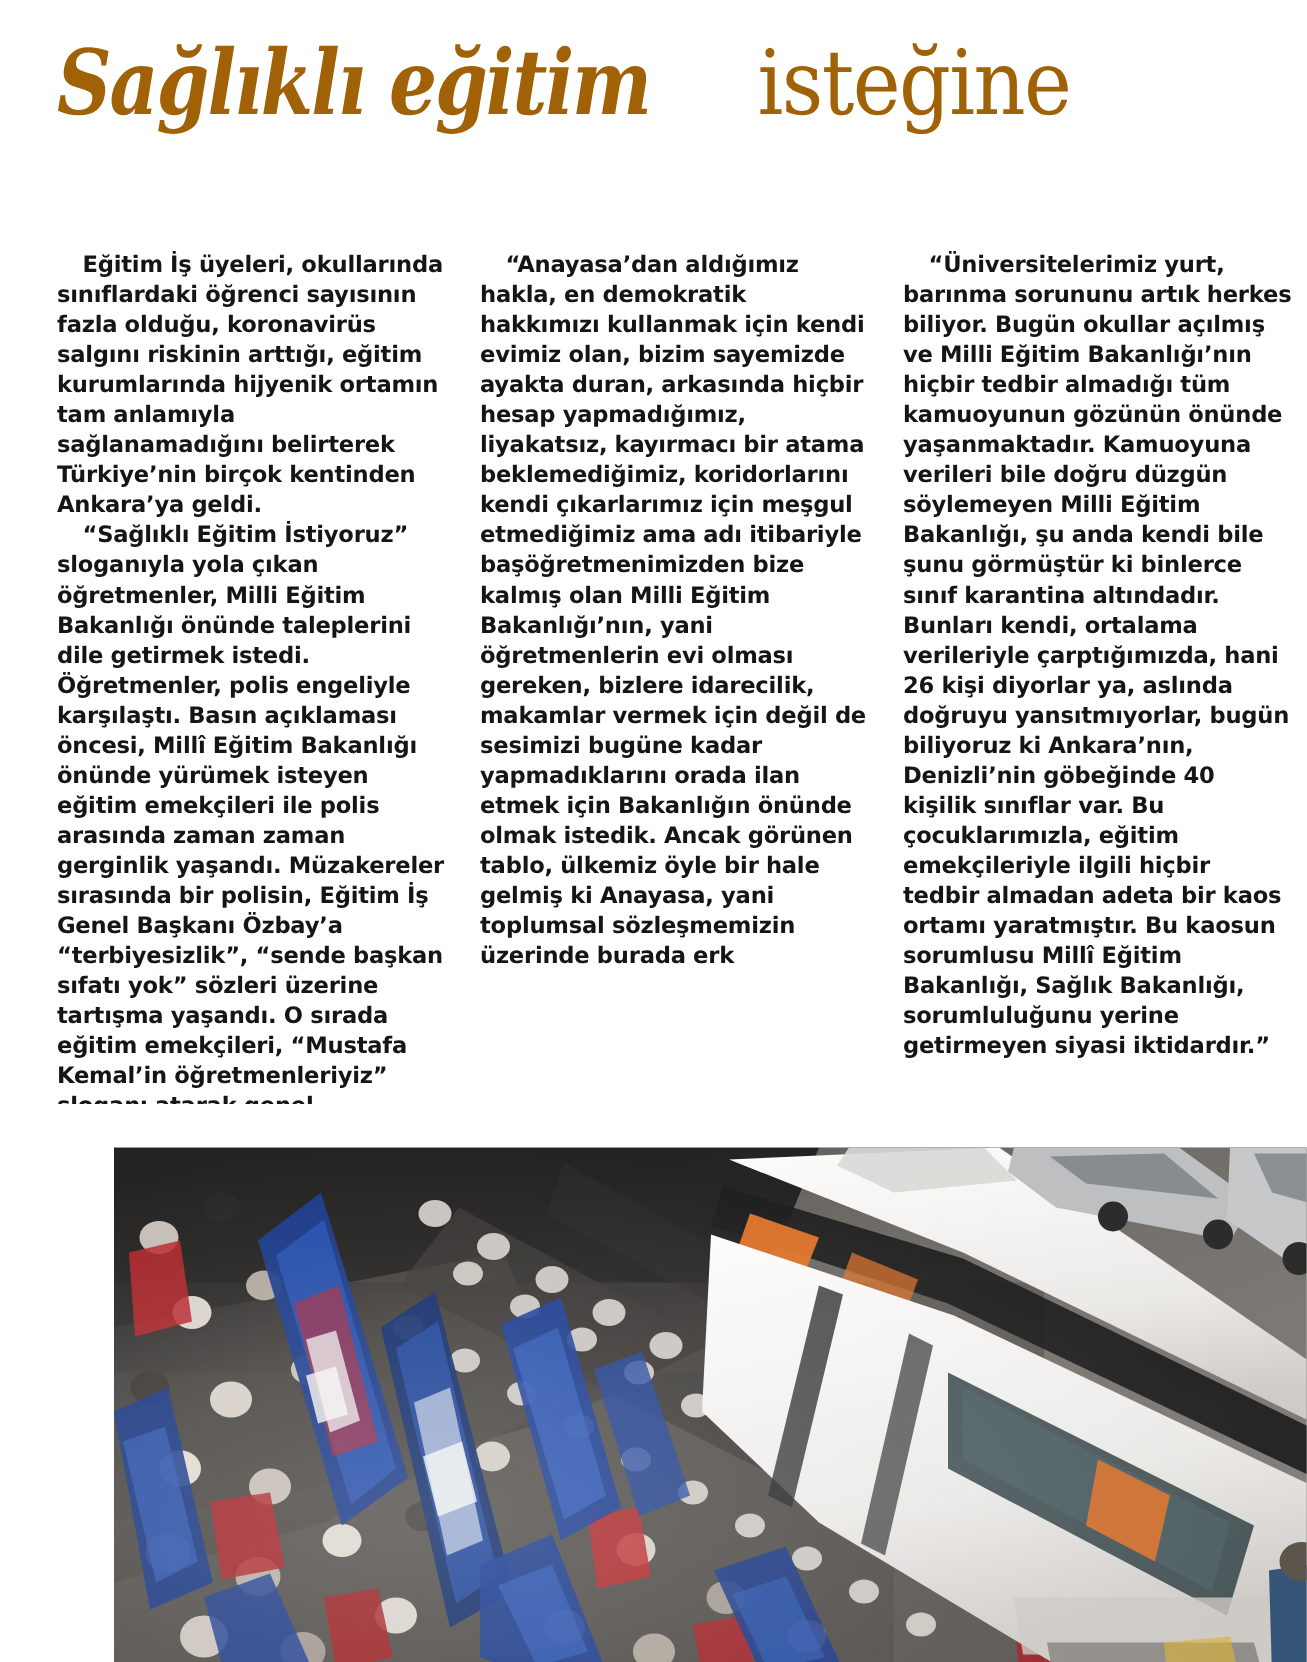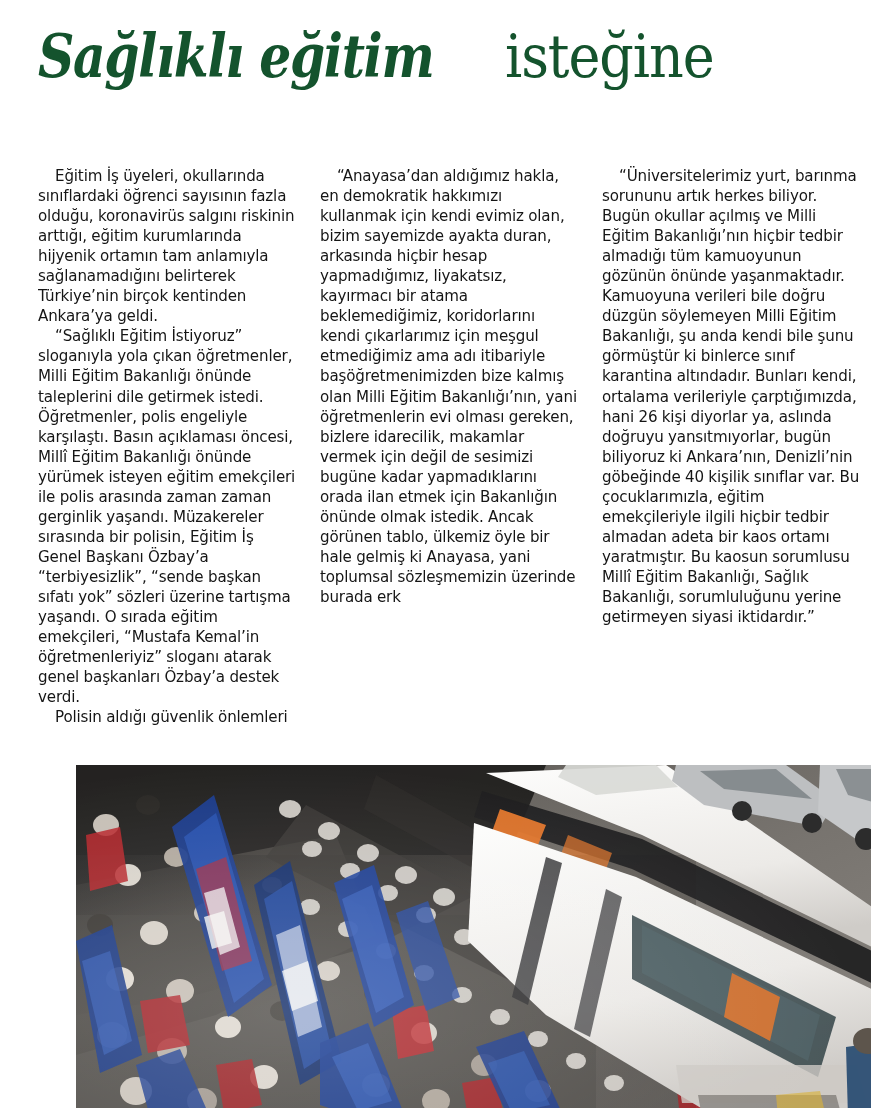--- a/index.html
+++ b/index.html
@@ -24,21 +24,21 @@
     background: #ffffff;
   }
 
   
   .headline {
     position: absolute;
     left: 38px;
     top: 6px;
     width: 810px;
     line-height: 0.96;
-    color: #14532d;
+    color: #a16207;
   }
   .headline .line1 {
     display: block;
     white-space: nowrap;
     font-size: 61px;
   }
   .headline .line2 {
     display: block;
     white-space: nowrap;
     font-size: 61px;
@@ -79,20 +79,21 @@
 
   
   .body-columns {
     position: absolute;
     left: 38px;
     top: 166px;
     width: 824px;
     height: 570px;
     display: flex;
     gap: 23px;
+    font-weight: bold;
   }
   .col {
     width: 259px;
     font-family: "DejaVu Sans", sans-serif;
     font-size: 15.1px;
     line-height: 20.05px;
     color: #151515;
     text-align: left;
     letter-spacing: -0.15px;
     word-spacing: -0.2px;

